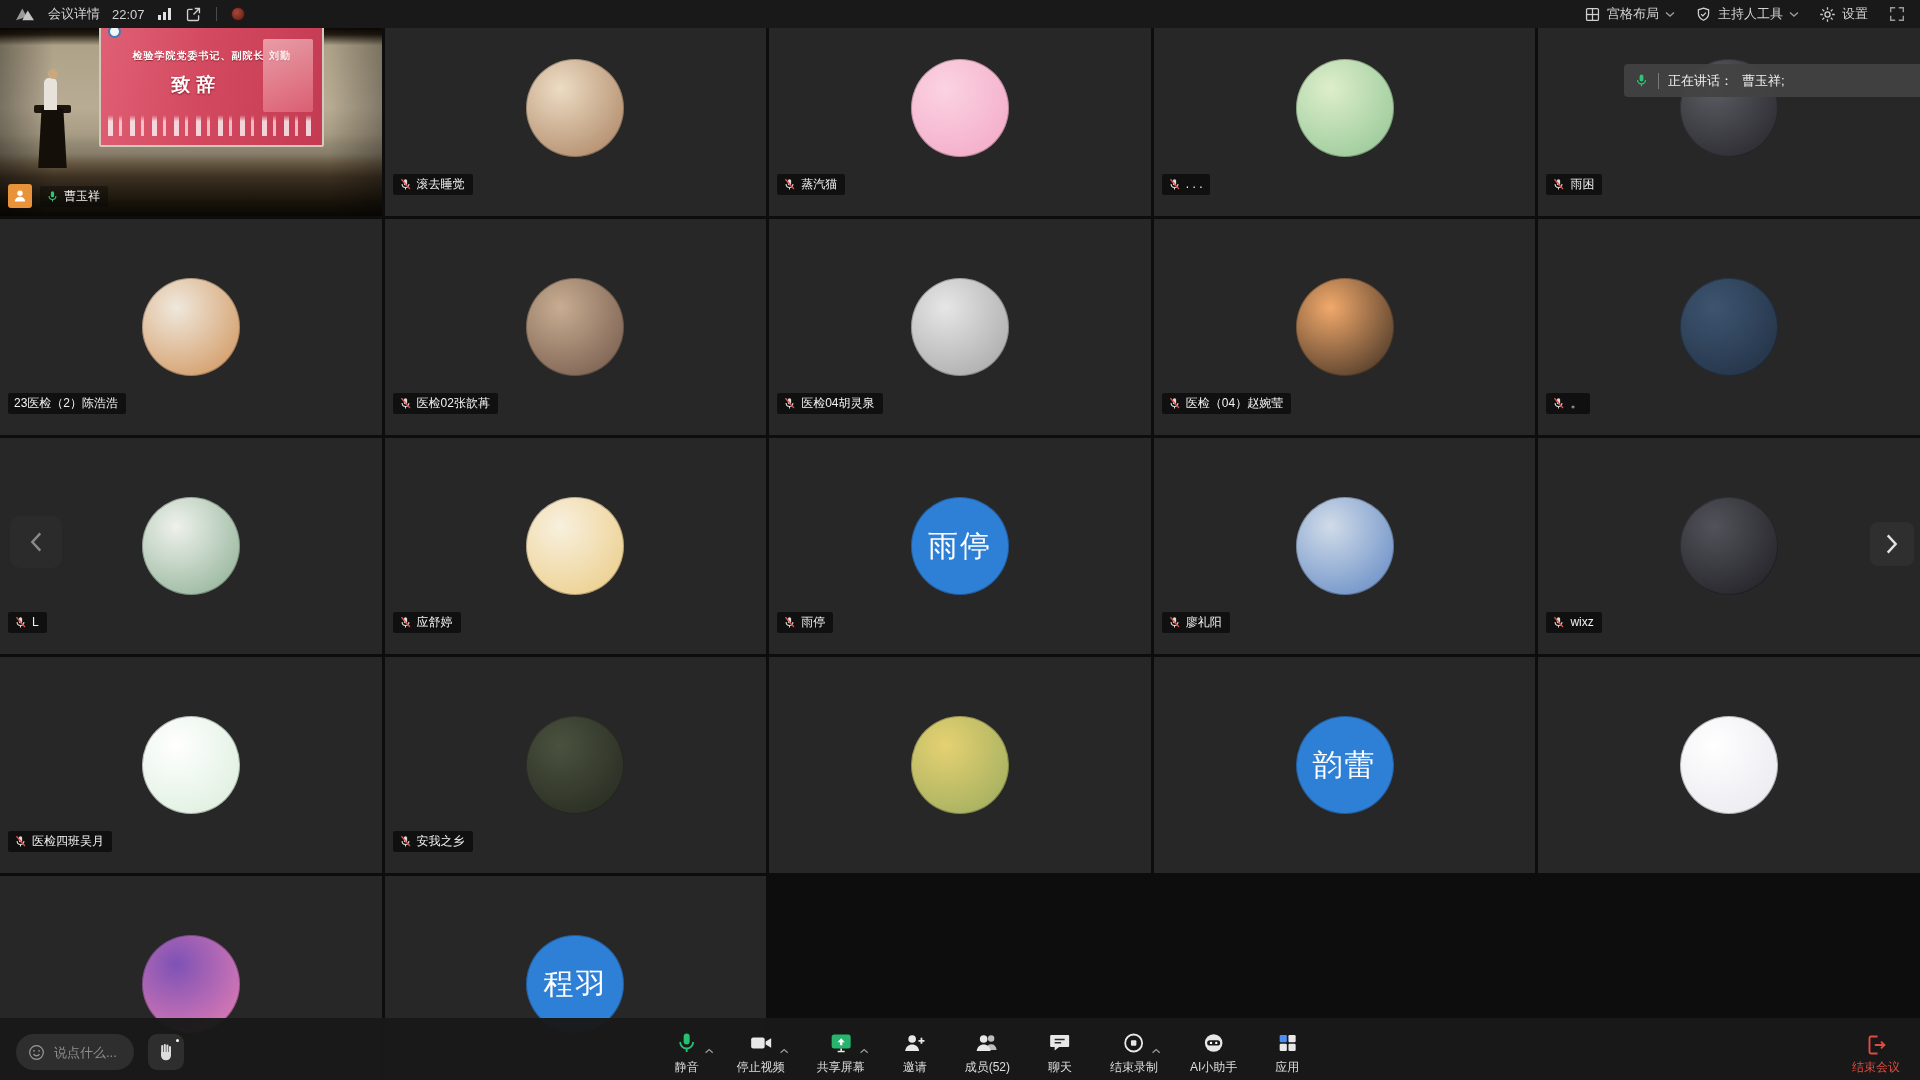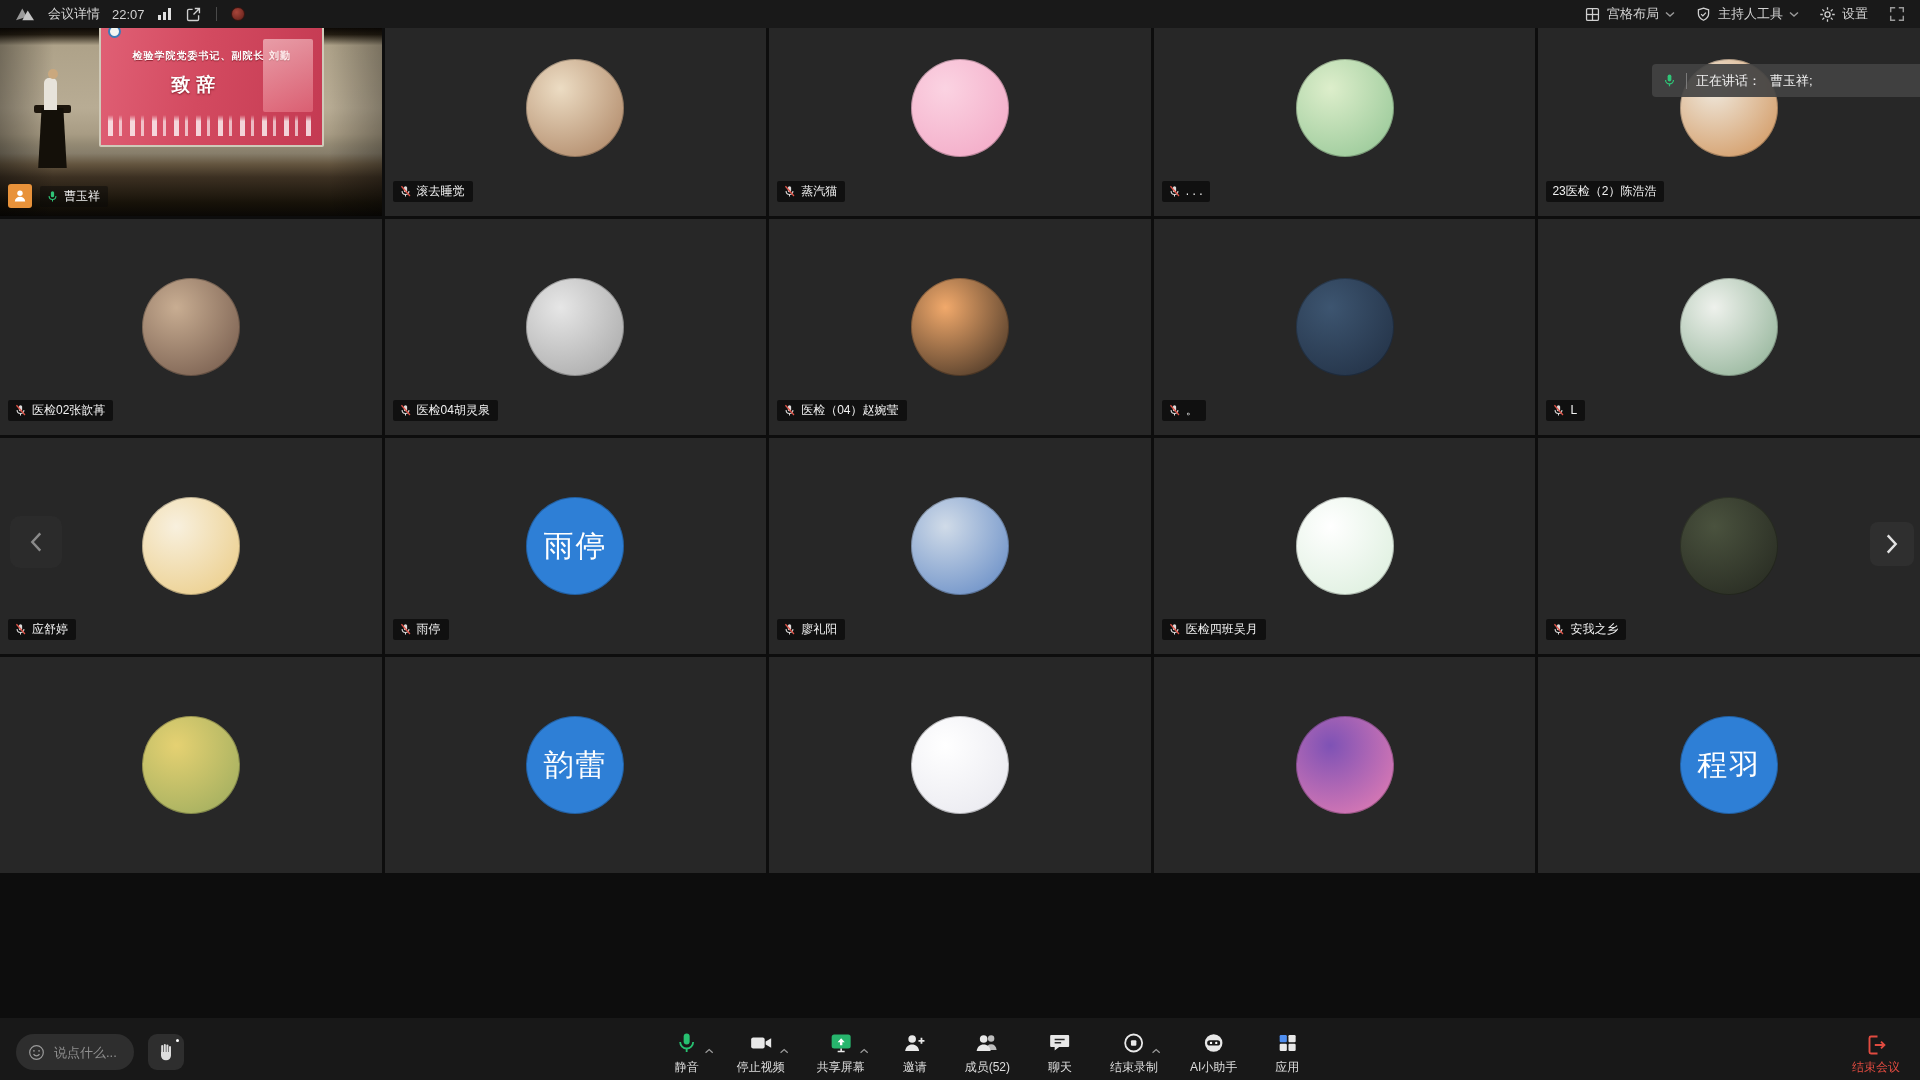--- a/index.html
+++ b/index.html
@@ -19,21 +19,21 @@
   }
   .tile { position:relative; background:#272727; overflow:hidden; }
   .avatar {
     position:absolute; left:50%; top:50%; width:98px; height:98px;
     margin:-49px 0 0 -49px; border-radius:50%;
     display:flex; align-items:center; justify-content:center;
     box-shadow:0 0 0 1px rgba(0,0,0,.25) inset;
   }
   .avatar.avatar-text { color:#fff; font-size:30px; letter-spacing:2px; font-weight:500; }
   .name-chip {
-    position:absolute; left:8px; bottom:14px; max-width:92%;
+    position:absolute; left:8px; bottom:21px; max-width:92%;
     display:flex; align-items:center; gap:5px;
     background:rgba(8,8,8,.74); border-radius:2px; padding:3px 8px 3px 6px;
     color:#f2f2f2; font-size:12px; line-height:15px; white-space:nowrap; z-index:3;
   }
   .name-chip svg { flex:0 0 auto; }
 
   
   .tile.video { outline:2px solid #2cc487; outline-offset:-2px; }
   .scene { position:absolute; inset:0;
     background:linear-gradient(180deg,#0d0905 0%,#0d0905 13%,#241d12 16%,#aea289 21%,
@@ -79,21 +79,21 @@
   }
   .tb-group { display:flex; align-items:center; gap:12px; }
   .tb-item { display:flex; align-items:center; gap:6px; cursor:default; }
   .tb-divider { width:1px; height:14px; background:#4a4a4a; margin:0 2px; }
   .rec-dot { width:14px; height:14px; border-radius:50%;
     background:radial-gradient(circle at 38% 35%,#a8453a,#5e1f18); border:1px solid #3a1410; }
   .tb-right { gap:20px; }
 
   
   .speaking {
-    position:absolute; top:64px; right:0; width:268px; height:33px; z-index:6;
+    position:absolute; top:64px; right:0; width:296px; height:33px; z-index:6;
     background:rgba(66,66,66,.92); border-radius:4px 0 0 4px;
     display:flex; align-items:center; gap:9px; padding:0 10px; color:#efefef; font-size:13px;
   }
   .speaking .vdiv { width:1px; height:16px; background:#7a7a7a; }
 
   
   .nav-left {
     position:absolute; left:10px; top:516px; width:52px; height:52px; border-radius:10px;
     background:#2b2b2b; display:flex; align-items:center; justify-content:center; z-index:6;
   }
@@ -201,20 +201,32 @@
         <svg width="13" height="13" viewBox="0 0 16 16">
           <rect x="6" y="1.5" width="4" height="7.5" rx="2" fill="#dcdcdc"></rect>
           <path d="M3.8 7.5a4.2 4.2 0 0 0 8.4 0" stroke="#dcdcdc" stroke-width="1.3" fill="none"></path>
           <line x1="8" y1="11.8" x2="8" y2="14.2" stroke="#dcdcdc" stroke-width="1.3"></line>
           <line x1="3" y1="1.5" x2="13.5" y2="13.5" stroke="#e25449" stroke-width="1.6"></line>
         </svg>
         <span>. . .</span>
       </div>
     </div>
       <div class="tile">
+      <div class="avatar" style="background: radial-gradient(circle at 35% 30%, rgb(91, 91, 99), rgb(35, 35, 40));"></div>
+      <div class="name-chip">
+        <svg width="13" height="13" viewBox="0 0 16 16">
+          <rect x="6" y="1.5" width="4" height="7.5" rx="2" fill="#dcdcdc"></rect>
+          <path d="M3.8 7.5a4.2 4.2 0 0 0 8.4 0" stroke="#dcdcdc" stroke-width="1.3" fill="none"></path>
+          <line x1="8" y1="11.8" x2="8" y2="14.2" stroke="#dcdcdc" stroke-width="1.3"></line>
+          <line x1="3" y1="1.5" x2="13.5" y2="13.5" stroke="#e25449" stroke-width="1.6"></line>
+        </svg>
+        <span>雨困</span>
+      </div>
+    </div>
+      <div class="tile">
       <div class="avatar" style="background: radial-gradient(circle at 35% 30%, rgb(239, 232, 220), rgb(207, 144, 85));"></div>
       <div class="name-chip">
 
         <span>23医检（2）陈浩浩</span>
       </div>
     </div>
       <div class="tile">
       <div class="avatar" style="background: radial-gradient(circle at 35% 30%, rgb(200, 173, 146), rgb(111, 85, 71));"></div>
       <div class="name-chip">
         <svg width="13" height="13" viewBox="0 0 16 16">
@@ -301,20 +313,32 @@
       <div class="tile">
       <div class="avatar" style="background: radial-gradient(circle at 35% 30%, rgb(208, 219, 232), rgb(94, 134, 195));"></div>
       <div class="name-chip">
         <svg width="13" height="13" viewBox="0 0 16 16">
           <rect x="6" y="1.5" width="4" height="7.5" rx="2" fill="#dcdcdc"></rect>
           <path d="M3.8 7.5a4.2 4.2 0 0 0 8.4 0" stroke="#dcdcdc" stroke-width="1.3" fill="none"></path>
           <line x1="8" y1="11.8" x2="8" y2="14.2" stroke="#dcdcdc" stroke-width="1.3"></line>
           <line x1="3" y1="1.5" x2="13.5" y2="13.5" stroke="#e25449" stroke-width="1.6"></line>
         </svg>
         <span>廖礼阳</span>
+      </div>
+    </div>
+      <div class="tile">
+      <div class="avatar" style="background: radial-gradient(circle at 35% 30%, rgb(82, 82, 90), rgb(29, 29, 34));"></div>
+      <div class="name-chip">
+        <svg width="13" height="13" viewBox="0 0 16 16">
+          <rect x="6" y="1.5" width="4" height="7.5" rx="2" fill="#dcdcdc"></rect>
+          <path d="M3.8 7.5a4.2 4.2 0 0 0 8.4 0" stroke="#dcdcdc" stroke-width="1.3" fill="none"></path>
+          <line x1="8" y1="11.8" x2="8" y2="14.2" stroke="#dcdcdc" stroke-width="1.3"></line>
+          <line x1="3" y1="1.5" x2="13.5" y2="13.5" stroke="#e25449" stroke-width="1.6"></line>
+        </svg>
+        <span>wixz</span>
       </div>
     </div>
       <div class="tile">
       <div class="avatar" style="background: radial-gradient(circle at 35% 30%, rgb(255, 255, 255), rgb(217, 237, 218));"></div>
       <div class="name-chip">
         <svg width="13" height="13" viewBox="0 0 16 16">
           <rect x="6" y="1.5" width="4" height="7.5" rx="2" fill="#dcdcdc"></rect>
           <path d="M3.8 7.5a4.2 4.2 0 0 0 8.4 0" stroke="#dcdcdc" stroke-width="1.3" fill="none"></path>
           <line x1="8" y1="11.8" x2="8" y2="14.2" stroke="#dcdcdc" stroke-width="1.3"></line>
           <line x1="3" y1="1.5" x2="13.5" y2="13.5" stroke="#e25449" stroke-width="1.6"></line>

